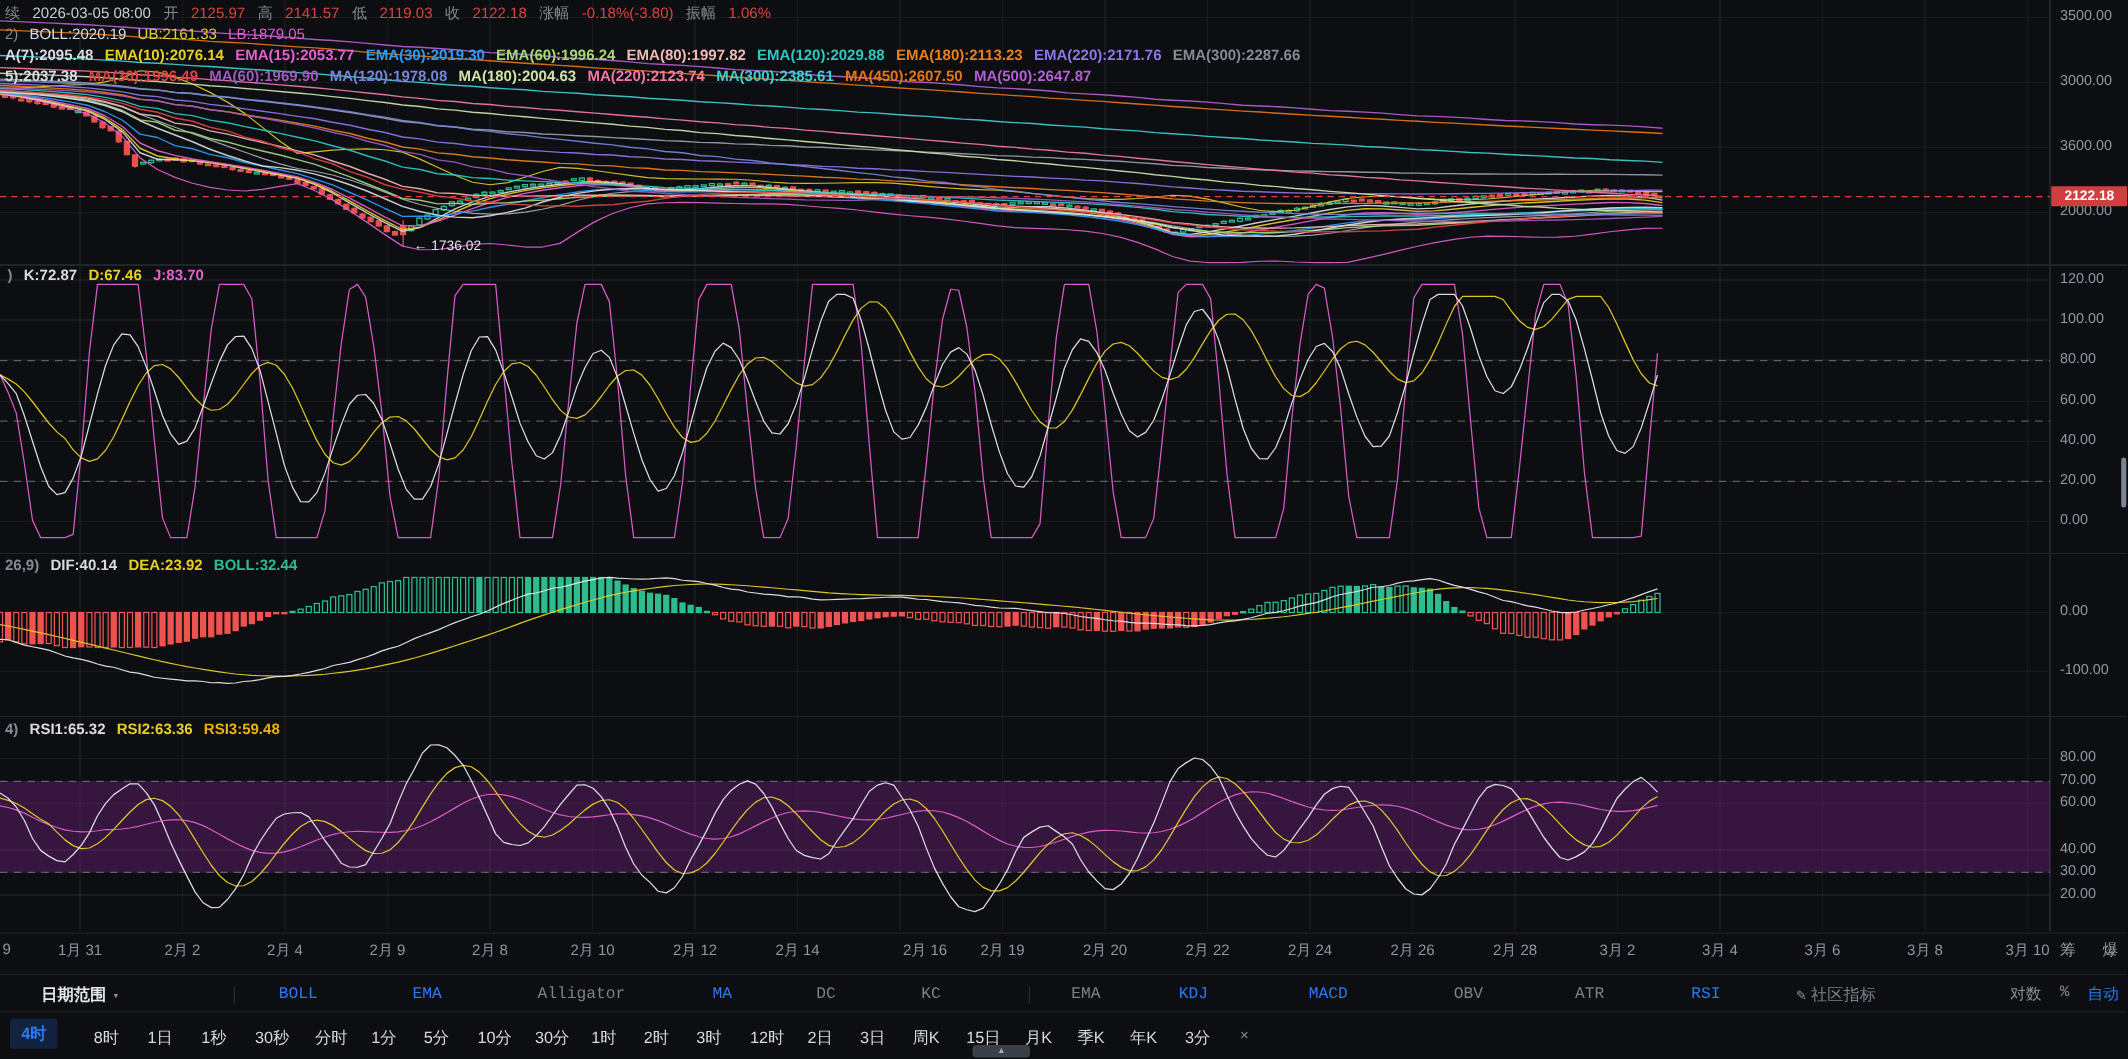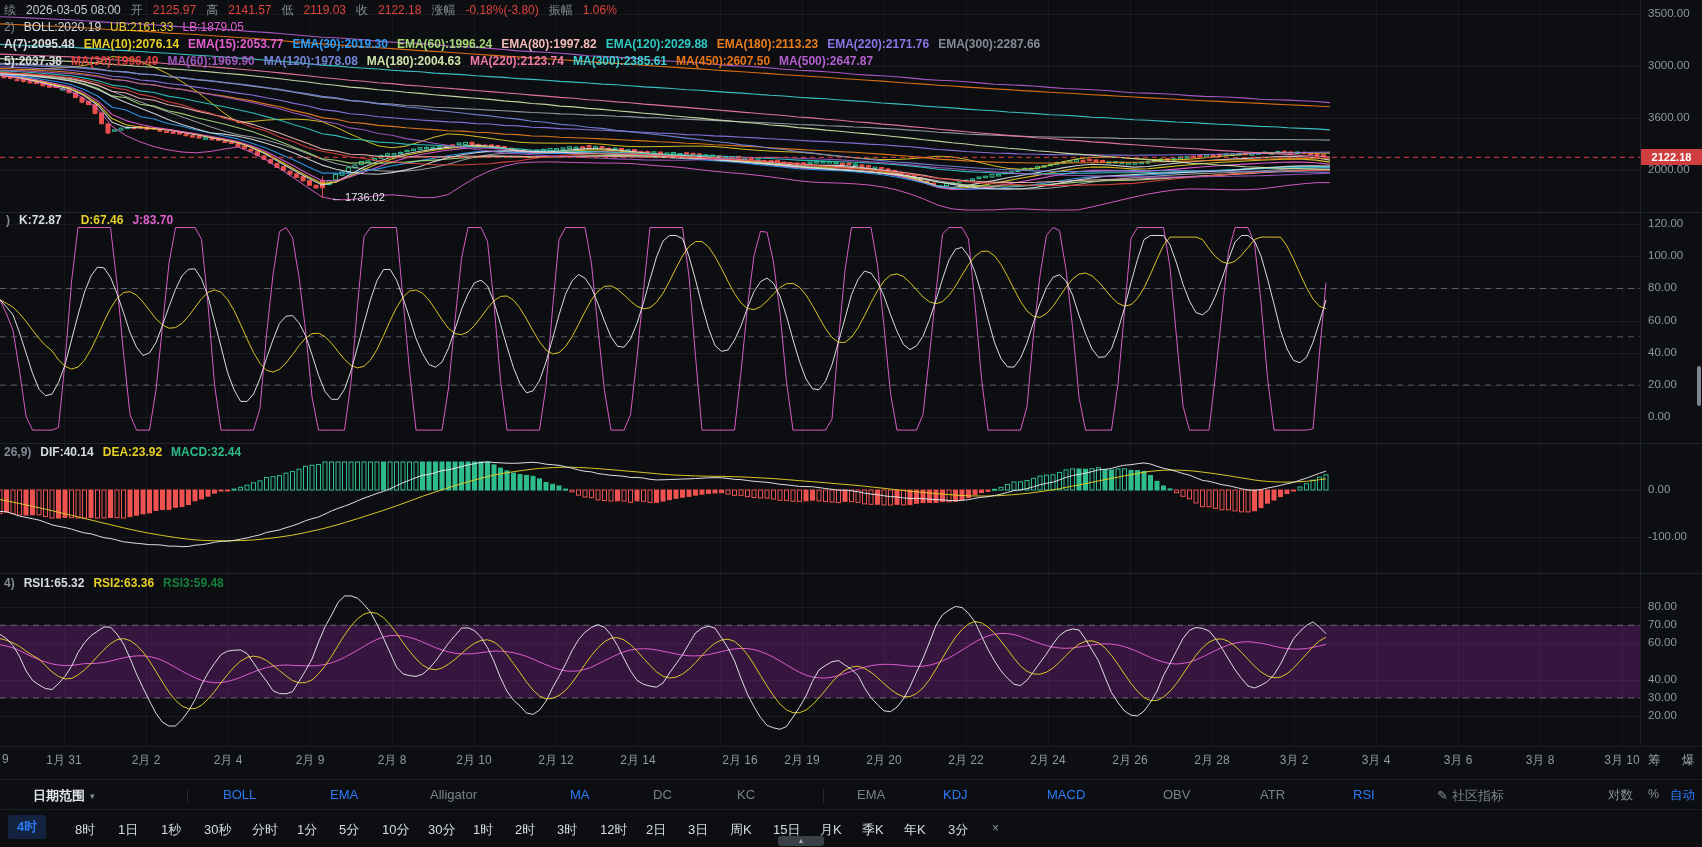--- a/index.html
+++ b/index.html
@@ -3,21 +3,21 @@
 <meta charset="utf-8">
 <style>
   html,body{margin:0;padding:0;background:#0c0e11;}
   #app{position:relative;width:1702px;height:847px;overflow:hidden;background:#0c0e11;
        font-family:"Liberation Sans",sans-serif;-webkit-font-smoothing:antialiased;}
   #chart-svg{position:absolute;left:0;top:0;}
   .hdr{position:absolute;white-space:nowrap;font-size:12px;z-index:5;}
   .axis-label{position:absolute;left:1648px;font-size:11.5px;color:#8f98a3;z-index:5;white-space:nowrap;}
   .date-label{position:absolute;top:752px;font-size:12px;color:#8f98a3;transform:translateX(-50%);white-space:nowrap;z-index:5;}
   .side-label{position:absolute;top:752px;font-size:12.5px;color:#9aa1ab;z-index:6;cursor:pointer;}
-  .ind-item{position:absolute;top:787px;font-size:13px;white-space:nowrap;cursor:pointer;z-index:6;}
+  .ind-item{position:absolute;top:787px;font-size:13px;white-space:nowrap;cursor:pointer;z-index:6;font-family:Liberation Mono, monospace;}
   .vdiv{position:absolute;width:1px;height:14px;background:#262b31;z-index:6;}
   .tf-item{position:absolute;top:821px;font-size:13px;color:#d7dbe1;cursor:pointer;z-index:6;white-space:nowrap;}
   .tf-active{background:#13233f;color:#2b7bf7;padding:3px 9px;border-radius:2px;font-weight:700;}
   .hline{position:absolute;left:0;width:1702px;height:1px;background:#1b2026;z-index:4;}
   #price-badge{position:absolute;left:1641px;top:149px;width:61px;height:16px;background:#cf3f3f;color:#fff;
        font-size:11px;font-weight:700;text-align:center;line-height:16px;z-index:6;}
   #low-ann{position:absolute;left:331px;top:191px;font-size:11px;color:#dfe3ea;z-index:6;white-space:nowrap;}
   #collapse-handle{position:absolute;left:778px;top:836px;width:46px;height:10px;background:#3a4047;border-radius:3px;
        text-align:center;line-height:9px;font-size:7px;color:#a8afb8;cursor:pointer;z-index:7;}
   #partial-date{position:absolute;left:2px;top:752px;font-size:12px;color:#8f98a3;z-index:5;}
@@ -747,23 +747,23 @@
   <div class="hline" style="top:779px"></div>
   <div class="hline" style="top:809px"></div>
 
   <div id="collapse-handle">
     <span>▲</span>
   </div>
 <div class="hdr" style="left:4px;top:2px;font-weight:400"><span style="color: rgb(132, 139, 150); margin-right: 10px;">续</span><span style="color: rgb(201, 206, 214); margin-right: 10px;">2026-03-05 08:00</span><span style="color: rgb(132, 139, 150); margin-right: 10px;">开</span><span style="color: rgb(224, 67, 63); margin-right: 10px;">2125.97</span><span style="color: rgb(132, 139, 150); margin-right: 10px;">高</span><span style="color: rgb(224, 67, 63); margin-right: 10px;">2141.57</span><span style="color: rgb(132, 139, 150); margin-right: 10px;">低</span><span style="color: rgb(224, 67, 63); margin-right: 10px;">2119.03</span><span style="color: rgb(132, 139, 150); margin-right: 10px;">收</span><span style="color: rgb(224, 67, 63); margin-right: 10px;">2122.18</span><span style="color: rgb(132, 139, 150); margin-right: 10px;">涨幅</span><span style="color: rgb(224, 67, 63); margin-right: 10px;">-0.18%(-3.80)</span><span style="color: rgb(132, 139, 150); margin-right: 10px;">振幅</span><span style="color: rgb(224, 67, 63); margin-right: 10px;">1.06%</span></div>
     <div class="hdr" style="left:4px;top:20px;font-weight:400"><span style="color: rgb(132, 139, 150); margin-right: 9px;">2)</span><span style="color: rgb(217, 220, 223); margin-right: 9px;">BOLL:2020.19</span><span style="color: rgb(231, 207, 39); margin-right: 9px;">UB:2161.33</span><span style="color: rgb(228, 95, 208); margin-right: 9px;">LB:1879.05</span></div>
     <div class="hdr" style="left:4px;top:37px;font-weight:600"><span style="color: rgb(217, 220, 223); margin-right: 9px;">A(7):2095.48</span><span style="color: rgb(231, 207, 39); margin-right: 9px;">EMA(10):2076.14</span><span style="color: rgb(228, 95, 208); margin-right: 9px;">EMA(15):2053.77</span><span style="color: rgb(47, 157, 245); margin-right: 9px;">EMA(30):2019.30</span><span style="color: rgb(166, 216, 120); margin-right: 9px;">EMA(60):1996.24</span><span style="color: rgb(242, 185, 182); margin-right: 9px;">EMA(80):1997.82</span><span style="color: rgb(47, 200, 194); margin-right: 9px;">EMA(120):2029.88</span><span style="color: rgb(236, 127, 29); margin-right: 9px;">EMA(180):2113.23</span><span style="color: rgb(143, 117, 232); margin-right: 9px;">EMA(220):2171.76</span><span style="color: rgb(132, 139, 150); margin-right: 9px;">EMA(300):2287.66</span></div>
     <div class="hdr" style="left:4px;top:54px;font-weight:600"><span style="color: rgb(217, 220, 223); margin-right: 9px;">5):2037.38</span><span style="color: rgb(224, 67, 63); margin-right: 9px;">MA(30):1996.49</span><span style="color: rgb(161, 89, 192); margin-right: 9px;">MA(60):1969.90</span><span style="color: rgb(117, 133, 216); margin-right: 9px;">MA(120):1978.08</span><span style="color: rgb(207, 227, 171); margin-right: 9px;">MA(180):2004.63</span><span style="color: rgb(242, 121, 166); margin-right: 9px;">MA(220):2123.74</span><span style="color: rgb(62, 207, 212); margin-right: 9px;">MA(300):2385.61</span><span style="color: rgb(232, 116, 20); margin-right: 9px;">MA(450):2607.50</span><span style="color: rgb(181, 95, 210); margin-right: 9px;">MA(500):2647.87</span></div>
-    <div class="hdr" style="left:6px;top:213px;font-weight:600"><span style="color: rgb(132, 139, 150); margin-right: 9px;">)</span><span style="color: rgb(217, 220, 223); margin-right: 19px;">K:72.87</span><span style="color: rgb(231, 207, 39); margin-right: 9px;">D:67.46</span><span style="color: rgb(228, 95, 208); margin-right: 9px;">J:83.70</span></div>
-    <div class="hdr" style="left:4px;top:445px;font-weight:600"><span style="color: rgb(132, 139, 150); margin-right: 9px;">26,9)</span><span style="color: rgb(217, 220, 223); margin-right: 9px;">DIF:40.14</span><span style="color: rgb(231, 207, 39); margin-right: 9px;">DEA:23.92</span><span style="color: rgb(47, 188, 141); margin-right: 9px;">MACD:32.44</span></div>
-    <div class="hdr" style="left:4px;top:576px;font-weight:600"><span style="color: rgb(132, 139, 150); margin-right: 9px;">4)</span><span style="color: rgb(217, 220, 223); margin-right: 9px;">RSI1:65.32</span><span style="color: rgb(231, 207, 39); margin-right: 9px;">RSI2:63.36</span><span style="color: #15803d; margin-right: 17px;">RSI3:59.48</span></div>
+    <div class="hdr" style="left:6px;top:213px;font-weight:600"><span style="color: rgb(132, 139, 150); margin-right: 9px;">)</span><span style="color: rgb(217, 220, 223); margin-right: 9px;">K:72.87</span><span style="color: rgb(231, 207, 39); margin-right: 9px;">D:67.46</span><span style="color: rgb(228, 95, 208); margin-right: 9px;">J:83.70</span></div>
+    <div class="hdr" style="left:4px;top:445px;font-weight:600"><span style="color: rgb(132, 139, 150); margin-right: 9px;">26,9)</span><span style="color: rgb(217, 220, 223); margin-right: 9px;">DIF:40.14</span><span style="color: rgb(231, 207, 39); margin-right: 9px;">DEA:23.92</span><span style="color: rgb(47, 188, 141); margin-right: 9px;">BOLL:32.44</span></div>
+    <div class="hdr" style="left:4px;top:576px;font-weight:600"><span style="color: rgb(132, 139, 150); margin-right: 9px;">4)</span><span style="color: rgb(217, 220, 223); margin-right: 9px;">RSI1:65.32</span><span style="color: rgb(231, 207, 39); margin-right: 9px;">RSI2:63.36</span><span style="color: #eab308; margin-right: 17px;">RSI3:59.48</span></div>
     <div class="axis-label" style="top:7px">3500.00</div>
     <div class="axis-label" style="top:59px">3000.00</div>
     <div class="axis-label" style="top:111px">3600.00</div>
     <div class="axis-label" style="top:163px">2000.00</div>
     <div class="axis-label" style="top:217px">120.00</div>
     <div class="axis-label" style="top:249px">100.00</div>
     <div class="axis-label" style="top:281px">80.00</div>
     <div class="axis-label" style="top:314px">60.00</div>
     <div class="axis-label" style="top:346px">40.00</div>
     <div class="axis-label" style="top:378px">20.00</div>

